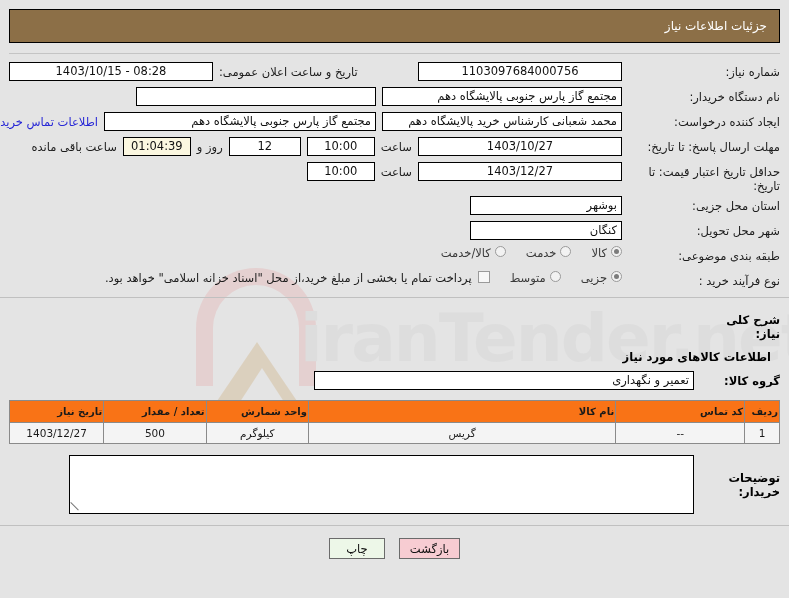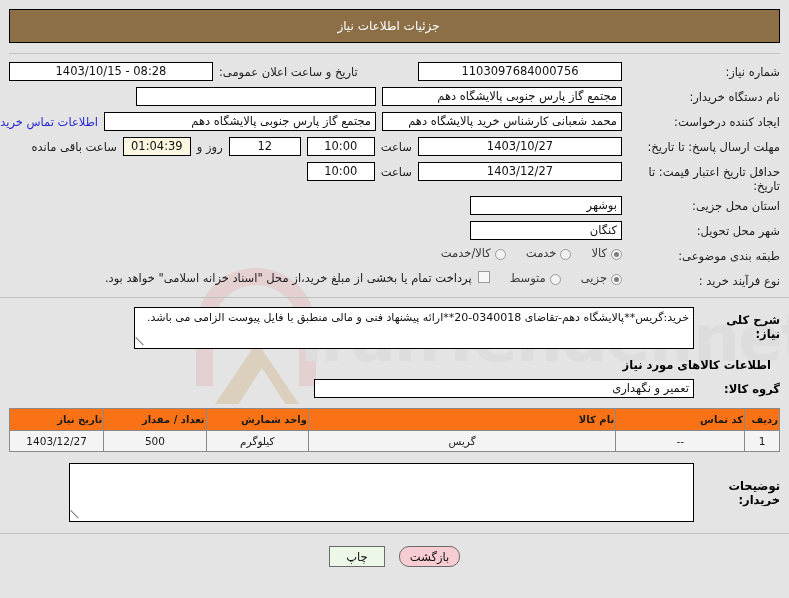--- a/index.html
+++ b/index.html
@@ -77,21 +77,21 @@
   
   .titlebar {
     margin: 9px 9px 0 9px;
     height: 34px;
     background: #8c6f47;
     border: 1px solid #000;
     color: #ffffff;
     font-size: 12px;
     display: flex;
     align-items: center;
-    justify-content: center;
+    justify-content: flex-start;
     padding-right: 12px;
   }
 
   .hr-line {
     border: none;
     border-top: 1px solid #c4c4c4;
     margin: 10px 9px 0 9px;
     height: 0;
   }
 
@@ -154,21 +154,21 @@
   .plaintxt { font-size: 11.5px; color: #1c1c1c; white-space: nowrap; }
   .link {
     color: #2626d6;
     font-size: 11.5px;
     text-decoration: none;
     white-space: nowrap;
     cursor: pointer;
   }
 
   
-  .radiogrp { display: flex; flex-direction: row; align-items: flex-end; gap: 4px; }
+  .radiogrp { display: flex; flex-direction: row; align-items: flex-start; gap: 4px; }
   .radio {
     width: 11px; height: 11px;
     border-radius: 50%;
     border: 1px solid #9a9a9a;
     background: #f2f2f2;
     display: inline-block;
     position: relative;
     flex: 0 0 auto;
   }
   .radio.on::after {
@@ -329,21 +329,21 @@
   .btn {
     border: 1px solid #6b6b6b;
     font-size: 11.5px;
     height: 21px;
     min-width: 56px;
     padding: 0 10px;
     cursor: pointer;
     font-family: "DejaVu Sans", "Liberation Sans", sans-serif;
     color: #111;
   }
-  .btn-back  { background: #f7ccd2; border-radius: 10px; }
+  .btn-back  { background: #f7ccd2; }
   .btn-print { background: #edf7e8; }
 </style>
 </head>
 <body>
 
 <div id="page">
 
   <div class="watermark">
     <div class="wm-arc"></div>
     <div class="wm-leg1"></div>
@@ -459,21 +459,20 @@
           <span class="plaintxt">پرداخت تمام یا بخشی از مبلغ خرید،از محل "اسناد خزانه اسلامی" خواهد بود.</span>
         </div>
       </div>
 
     </div>
 
     <hr class="sep">
 
     <div class="descwrap">
       <div class="boldlbl">شرح کلی نیاز:</div>
-      <div class="textarea">خرید:گریس**پالایشگاه دهم-تقاضای 0340018-20**ارائه پیشنهاد فنی و مالی منطبق با فایل پیوست الزامی می باشد.<span class="resize-grip"></span></div>
     </div>
 
     <div class="sectionhead">اطلاعات کالاهای مورد نیاز</div>
 
     <div class="grouprow">
       <div class="grouplbl">گروه کالا:</div>
       <div class="inp rt w-group">تعمیر و نگهداری</div>
     </div>
 
     <div class="tablewrap">

